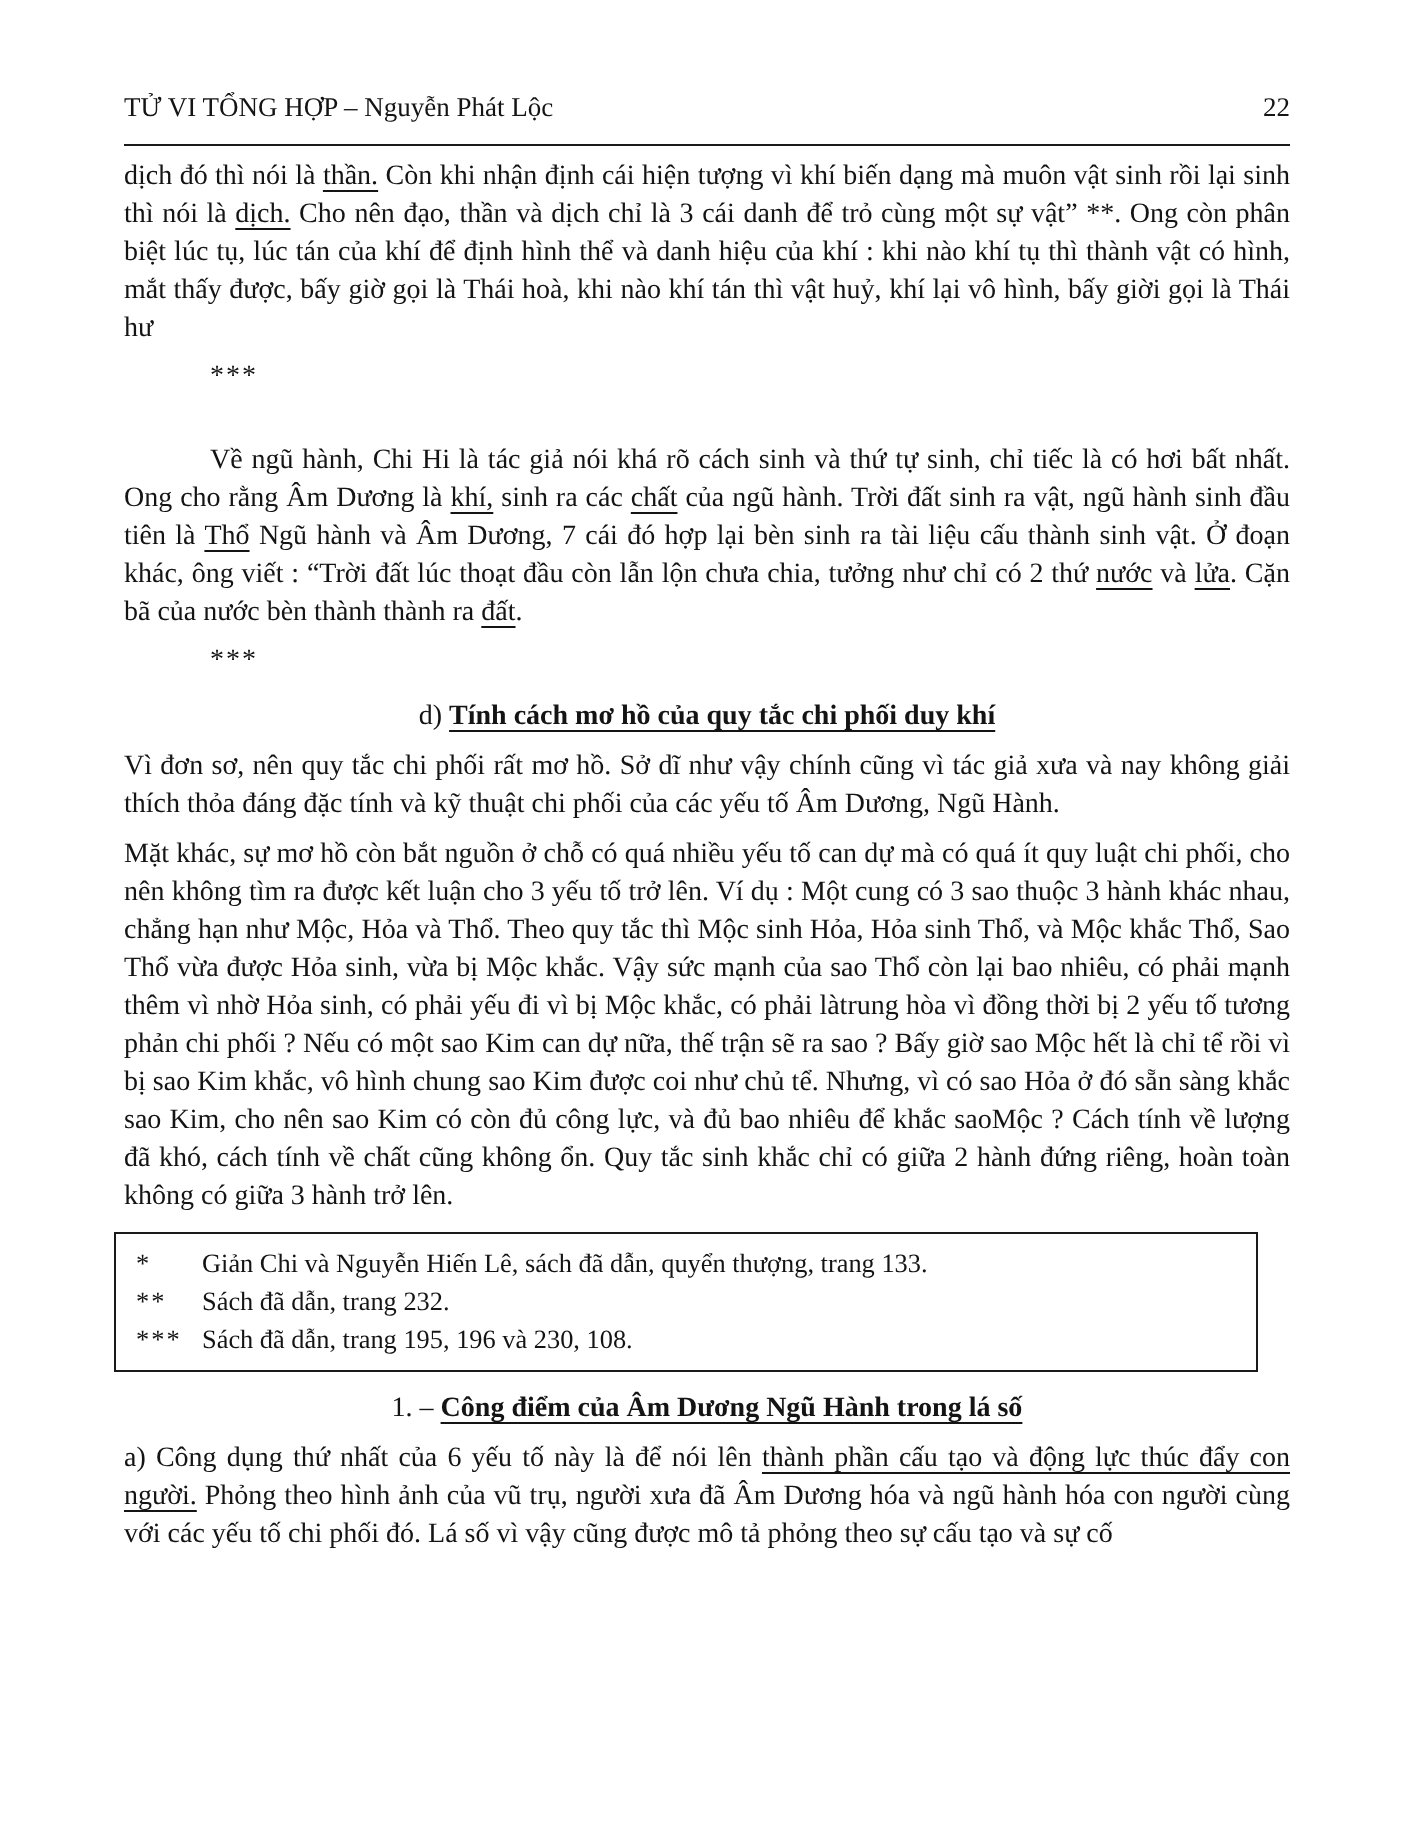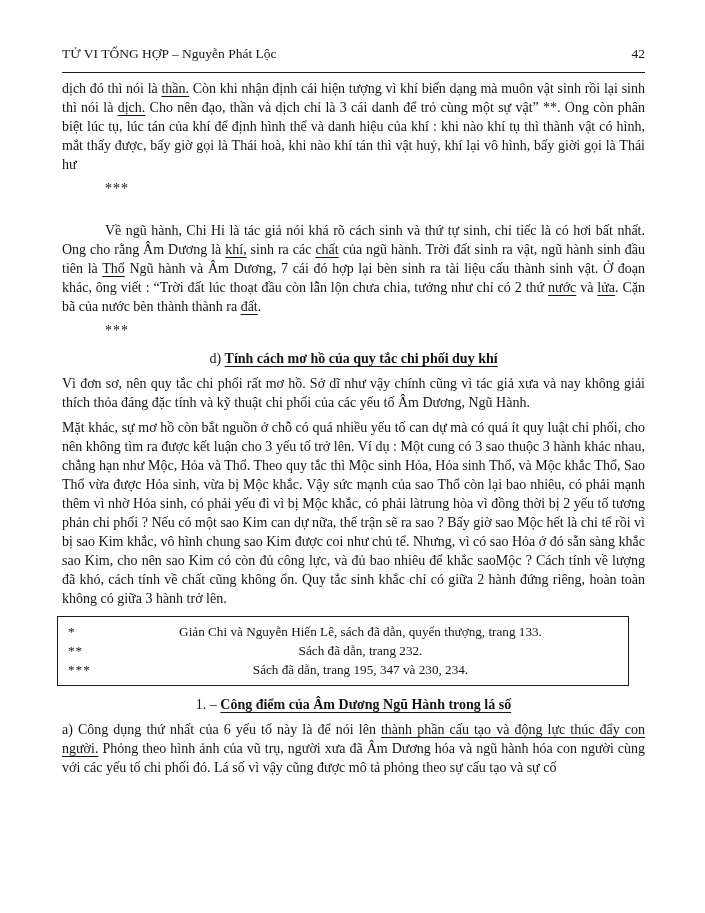--- a/index.html
+++ b/index.html
@@ -56,30 +56,30 @@
     border: 1.6px solid #1a1a1a;
     padding: 5px 8px 6px 10px;
     font-size: 13.2px;
     line-height: 19px;
   }
   .fn-line { display: flex; }
   .fn-marker {
     flex: 0 0 33px;
     letter-spacing: 1px;
   }
-  .fn-text { flex: 1; text-align: center; }
+  .fn-text { flex: 1; }
 </style>
 </head>
 <body>
 
 <div class="page">
 
   <div class="header">
     <span>TỬ VI TỔNG HỢP – Nguyễn Phát Lộc</span>
-    <span>42</span>
+    <span>22</span>
   </div>
   <div class="rule"></div>
 
   <p class="para"><span>dịch đó thì nói là </span><span class="u">thần.</span><span> Còn khi nhận định cái hiện tượng vì khí biến dạng mà muôn vật sinh rồi lại sinh thì nói là </span><span class="u">dịch.</span><span> Cho nên đạo, thần và dịch chỉ là 3 cái danh để trỏ cùng một sự vật” **. Ong còn phân biệt lúc tụ, lúc tán của khí để định hình thể và danh hiệu của khí : khi nào khí tụ thì thành vật có hình, mắt thấy được, bấy giờ gọi là Thái hoà, khi nào khí tán thì vật huỷ, khí lại vô hình, bấy giời gọi là Thái hư</span></p>
 
   <div class="stars">***</div>
 
   <p class="para indent"><span>Về ngũ hành, Chi Hi là tác giả nói khá rõ cách sinh và thứ tự sinh, chỉ tiếc là có hơi bất nhất. Ong cho rằng Âm Dương là </span><span class="u">khí,</span><span> sinh ra các </span><span class="u">chất</span><span> của ngũ hành. Trời đất sinh ra vật, ngũ hành sinh đầu tiên là </span><span class="u">Thổ</span><span> Ngũ hành và Âm Dương, 7 cái đó hợp lại bèn sinh ra tài liệu cấu thành sinh vật. Ở đoạn khác, ông viết : “Trời đất lúc thoạt  đầu còn lẫn lộn chưa chia, tưởng như chỉ có 2 thứ </span><span class="u">nước</span><span> và </span><span class="u">lửa</span><span>. Cặn bã của nước bèn thành thành ra </span><span class="u">đất</span><span>.</span></p>
 
   <div class="stars">***</div>
@@ -94,21 +94,21 @@
     <div class="fn-line">
       <span class="fn-marker">*</span>
       <span class="fn-text">Giản Chi và Nguyễn Hiến Lê, sách đã dẫn, quyển thượng, trang 133.</span>
     </div>
     <div class="fn-line">
       <span class="fn-marker">**</span>
       <span class="fn-text">Sách đã dẫn, trang 232.</span>
     </div>
     <div class="fn-line">
       <span class="fn-marker">***</span>
-      <span class="fn-text">Sách đã dẫn, trang 195, 347 và 230, 234.</span>
+      <span class="fn-text">Sách đã dẫn, trang 195, 196 và 230, 108.</span>
     </div>
   </div>
 
 
 
   <p class="heading"><span>1. – </span><span class="b u">Công điểm của Âm Dương Ngũ Hành trong lá số</span></p>
 
   <p class="para"><span>a) Công dụng thứ nhất của 6 yếu tố này là để nói lên </span><span class="u">thành phần cấu tạo và động lực thúc đẩy con người.</span><span> Phỏng theo hình ảnh của vũ trụ, người xưa đã Âm Dương hóa và ngũ hành hóa con người cùng với các yếu tố chi phối đó. Lá số vì vậy cũng được mô tả phỏng theo sự cấu tạo và sự cố</span></p>
 
 </div>

